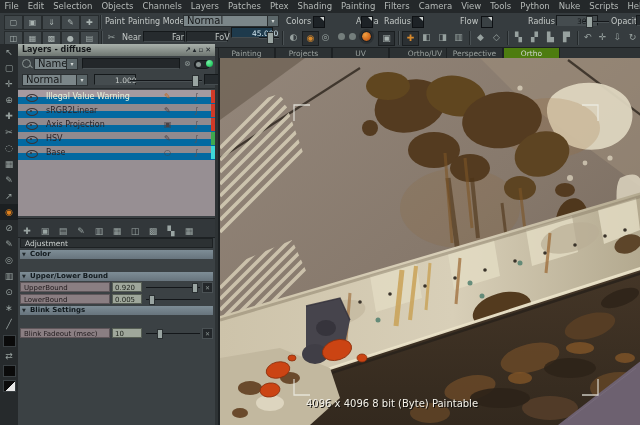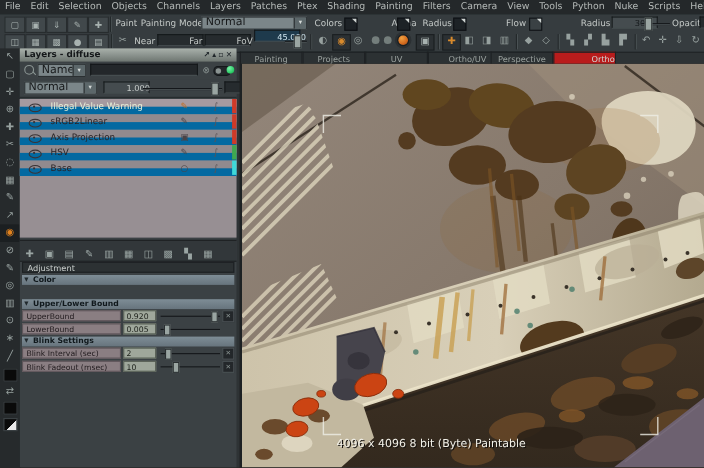--- a/index.html
+++ b/index.html
@@ -30,21 +30,21 @@
   .sep{position:absolute;width:1px;height:14px;background:#23282a;border-right:1px solid #4a5154;}
   .slider{position:absolute;height:12px;}
   .slider .track{position:absolute;left:0;right:0;top:6px;height:1px;background:#14171a;border-bottom:1px solid #4a5154;}
   .slider .handle{position:absolute;top:1px;width:5px;height:10px;background:#9aa5a2;border:1px solid #2a2f31;}
   .circ{position:absolute;width:9px;height:9px;border-radius:50%;background:#747e7c;}
   .circ.orange{background:radial-gradient(circle at 35% 30%,#f0a040,#d2691e 60%,#8a4410);}
   .circ.boxed{outline:1px solid #1a1e20;box-shadow:0 0 0 3px #2b3033;}
   
   .tab{position:absolute;top:47px;height:11px;background:#2c3133;border:1px solid #1d2123;border-bottom:none;
        font-size:7.5px;color:#9aa19e;text-align:center;line-height:11px;box-sizing:border-box;}
-  .tab.sel{background:#b91c1c;color:#d2d7d5;text-align:right;}
+  .tab.sel{background:#4d7c0f;color:#d2d7d5;}
   
   #rail{left:0;top:44px;width:18px;height:381px;background:#262a2c;border-right:1px solid #15191b;}
   #rail .ric{display:block;width:18px;height:16px;font-size:9px;color:#97a19f;text-align:center;line-height:16px;}
   #rail .ric.sel{color:#e0821e;background:#1b1f21;}
   .swbox{display:block;width:11px;height:10px;margin:3px auto;background:#0a0a0a;border:1px solid #3a4043;}
   .swbox.bw{background:linear-gradient(135deg,#0a0a0a 55%,#e8e8e8 55%);}
   
   #panel{left:18px;top:44px;width:197px;height:381px;background:#3b4144;}
   #ptitle{left:0;top:0;width:197px;height:12px;background:linear-gradient(#a9b1ab,#6e7671);
           font-size:8px;font-weight:bold;color:#15181a;line-height:12px;padding-left:4px;box-sizing:border-box;}
@@ -303,29 +303,20 @@
     <span class="alab">LowerBound</span>
     <span class="aval">0.005</span>
     <div class="aslider">
         <div class="track"></div>
         <div class="handle" style="left:3px;"></div>
       </div>
     <span class="areset">✕</span>
   </div>
 
   <div class="grp" style="top:262px;"><span>Blink Settings</span></div>
-  <div class="arow" style="top:272px;">
-    <span class="alab">Blink Interval (sec)</span>
-    <span class="aval">2</span>
-    <div class="aslider">
-        <div class="track"></div>
-        <div class="handle" style="left:4px;"></div>
-      </div>
-    <span class="areset">✕</span>
-  </div>
   <div class="arow" style="top:284px;">
     <span class="alab">Blink Fadeout (msec)</span>
     <span class="aval">10</span>
     <div class="aslider">
         <div class="track"></div>
         <div class="handle" style="left:11px;"></div>
       </div>
     <span class="areset">✕</span>
   </div>
 </div>

